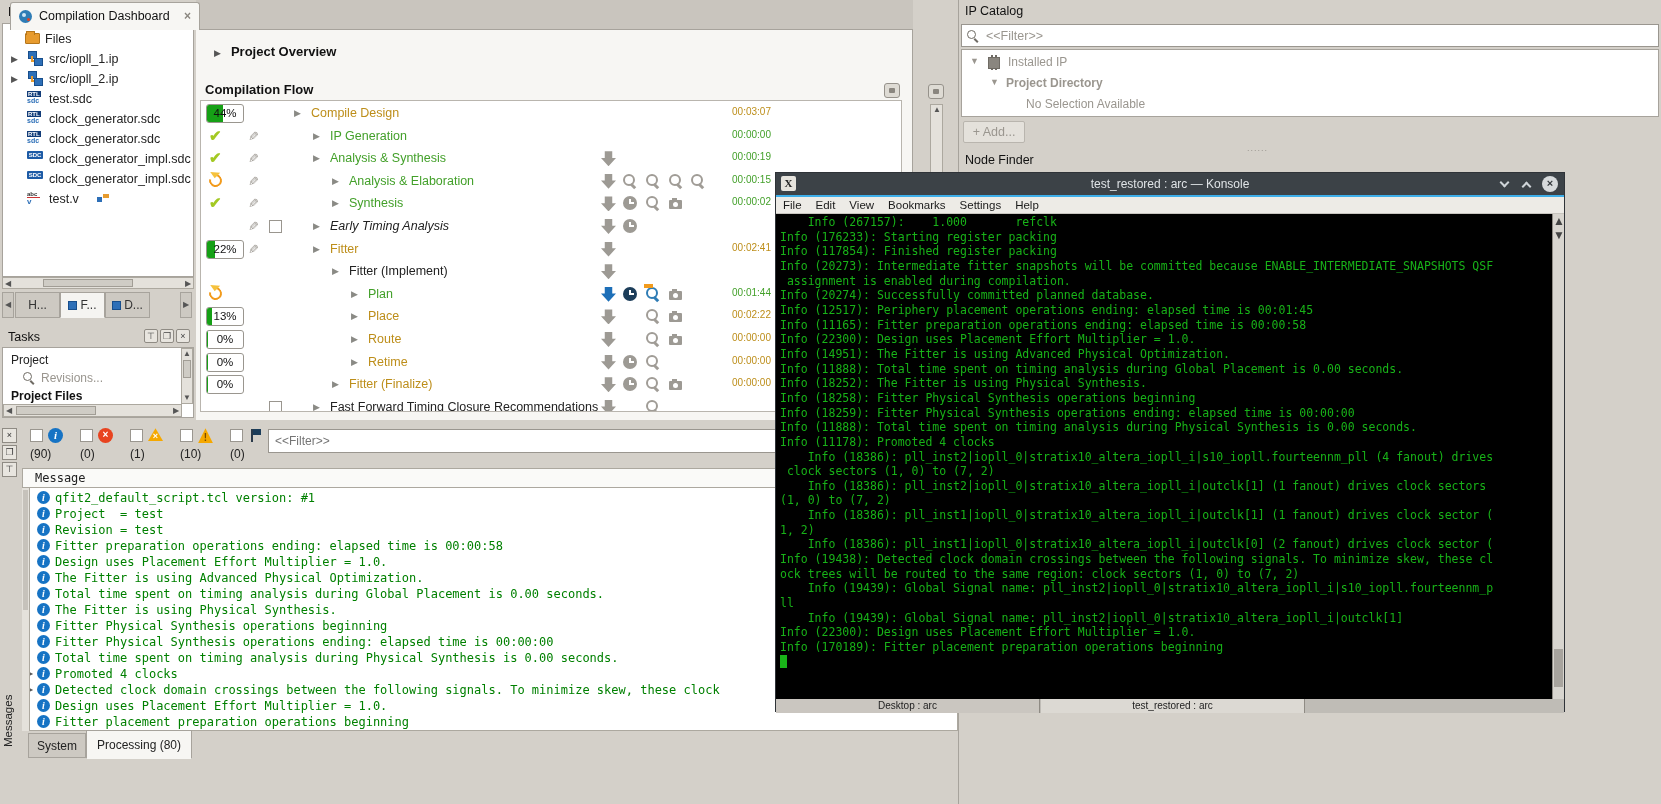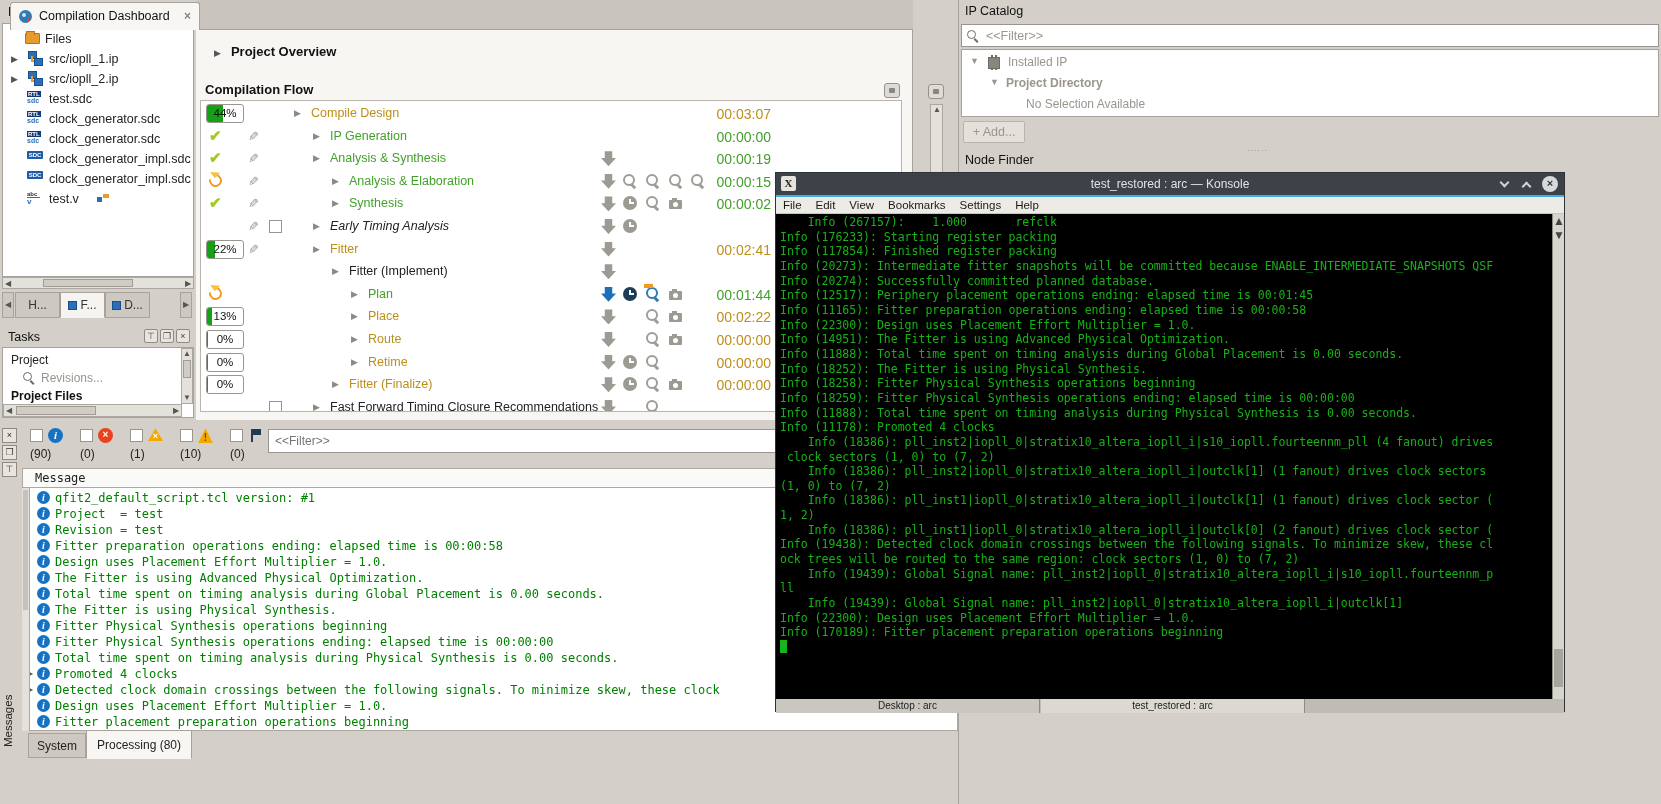--- a/index.html
+++ b/index.html
@@ -61,21 +61,21 @@
   .floatbtn { position:absolute; width:16px; height:15px; background:#dedbd4; border:1px solid #96928b; border-radius:3px; }
   .floatbtn::after { content:""; position:absolute; left:4px; top:4px; width:6px; height:5px; background:#8a867f; border-radius:1px; }
   #flow-box { position:absolute; left:4px; top:70px; width:702px; height:312px; background:#fff; border:1px solid #b9b5ae; overflow:hidden; }
   .frow { position:absolute; left:0; width:100%; height:22px; }
   .farrow { position:absolute; top:5px; font-size:9px; color:#8a8a85; }
   .flabel { position:absolute; top:3px; font-size:12.5px; white-space:nowrap; }
   .c-amber { color:#bd8e1a; }
   .c-green { color:#43a02a; }
   .c-black { color:#222; }
   .ital { font-style:italic; }
-  .ftime { position:absolute; left:508px; top:3px; width:62px; text-align:right; font-size:14px; }
+  .ftime { position:absolute; left:508px; top:3px; width:62px; text-align:right; font-size:10px; }
   .prog { position:absolute; left:5px; top:1px; width:38px; height:19px; background:#fff; border:1px solid #9a968f; border-radius:3px; overflow:hidden; }
   .prog .fill { position:absolute; left:0; top:0; bottom:0; background:#16a016; }
   .prog .pt { position:absolute; width:100%; text-align:center; top:2px; font-size:11.5px; color:#111; }
   .st-check { position:absolute; left:8px; top:1px; color:#a3c923; font-size:15px; font-weight:bold; }
   .st-run { position:absolute; left:8px; top:3px; width:13px; height:13px; border:2.5px solid #f29b1d; border-top-color:transparent; border-radius:50%; transform:rotate(-35deg); }
   .st-run::after { content:""; position:absolute; right:-3px; top:-3px; width:0; height:0; border-left:5px solid transparent; border-right:5px solid transparent; border-top:6px solid #f5c23d; transform:rotate(40deg); }
   .ic-pencil { position:absolute; left:47px; top:3px; color:#9a968f; font-size:13px; transform:scaleX(-1); }
   .cbx { position:absolute; width:13px; height:13px; background:#fff; border:1px solid #9a968f; }
   .frow .cbx { left:68px; top:4px; }
   .slot { position:absolute; top:3px; width:15px; height:15px; }
@@ -560,20 +560,21 @@
       </span>
     <span class="wclose" style="right:6px;">×</span>
   </div>
   <div id="k-accent"></div>
   <div id="k-menu"><span>File</span><span>Edit</span><span>View</span><span>Bookmarks</span><span>Settings</span><span>Help</span></div>
   <div id="k-term">
       <div class="tline">    Info (267157):    1.000       refclk</div>
       <div class="tline">Info (176233): Starting register packing</div>
       <div class="tline">Info (117854): Finished register packing</div>
       <div class="tline">Info (20273): Intermediate fitter snapshots will be committed because ENABLE_INTERMEDIATE_SNAPSHOTS QSF</div>
+      <div class="tline"> assignment is enabled during compilation.</div>
       <div class="tline">Info (20274): Successfully committed planned database.</div>
       <div class="tline">Info (12517): Periphery placement operations ending: elapsed time is 00:01:45</div>
       <div class="tline">Info (11165): Fitter preparation operations ending: elapsed time is 00:00:58</div>
       <div class="tline">Info (22300): Design uses Placement Effort Multiplier = 1.0.</div>
       <div class="tline">Info (14951): The Fitter is using Advanced Physical Optimization.</div>
       <div class="tline">Info (11888): Total time spent on timing analysis during Global Placement is 0.00 seconds.</div>
       <div class="tline">Info (18252): The Fitter is using Physical Synthesis.</div>
       <div class="tline">Info (18258): Fitter Physical Synthesis operations beginning</div>
       <div class="tline">Info (18259): Fitter Physical Synthesis operations ending: elapsed time is 00:00:00</div>
       <div class="tline">Info (11888): Total time spent on timing analysis during Physical Synthesis is 0.00 seconds.</div>

